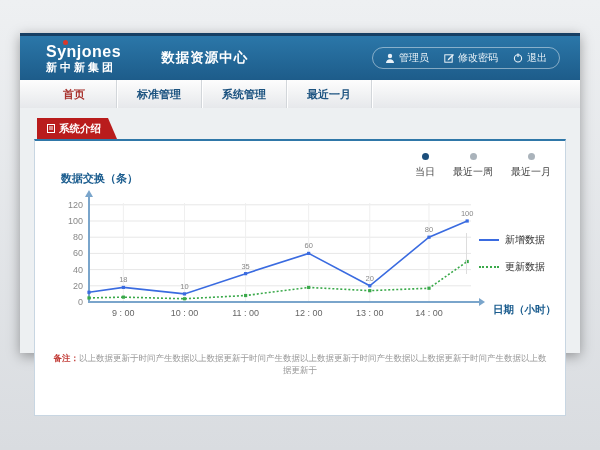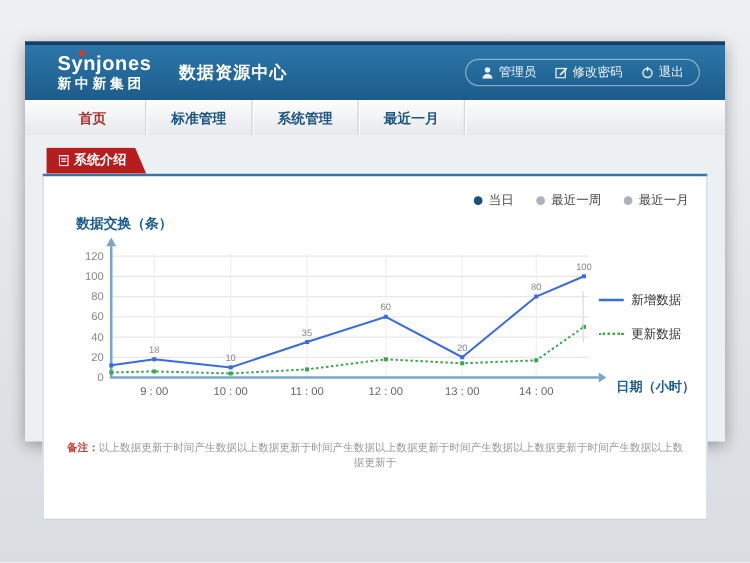--- a/index.html
+++ b/index.html
@@ -15,21 +15,21 @@
   
   .app-header{
     height:44px;border-top:3px solid #173f63;
     background:linear-gradient(#2b77a9,#1d5c8a);
     display:flex;align-items:center;position:relative;
   }
   .logo{margin-left:26px;line-height:1.1;position:relative;}
   .logo-main{color:#fff;font-size:16px;font-weight:bold;letter-spacing:.5px;position:relative;}
   .logo-dot{position:absolute;left:17px;top:-3px;width:5px;height:5px;border-radius:50%;background:#d9372b;}
   .logo-sub{color:#fff;font-size:11px;font-weight:bold;letter-spacing:3px;}
-  .app-title{margin-left:22px;color:#fff;font-size:13.5px;font-weight:bold;letter-spacing:1px;}
+  .app-title{margin-left:40px;color:#fff;font-size:13.5px;font-weight:bold;letter-spacing:1px;}
   .user-box{
     margin-left:auto;margin-right:20px;display:flex;align-items:center;gap:15px;
     border:1px solid rgba(255,255,255,.45);border-radius:11px;padding:3px 12px;
     color:#eaf2f8;font-size:10px;
   }
   .user-item{display:flex;align-items:center;gap:4px;cursor:pointer;}
   .hicon{width:10px;height:10px;display:inline-block;}
   
   .navbar{
     height:28px;display:flex;align-items:stretch;padding-left:12px;
@@ -53,21 +53,21 @@
     margin-right:-5px;cursor:pointer;display:flex;align-items:center;gap:4px;
   }
   .tab.active{background:#b91c1c;z-index:3;position:relative;}
   .tab.inactive{background:linear-gradient(#a7b8c6,#8da3b5);z-index:1;position:relative;margin-top:35px;}
   .card{
     background:#fff;border:1px solid #c8d6e2;border-top:2px solid #2f77a8;
     height:274px;position:relative;
   }
   
   .radio-row{position:absolute;top:12px;right:14px;display:flex;gap:18px;align-items:center;}
-  .radio-item{display:flex;align-items:center;gap:5px;font-size:10px;color:#444;cursor:pointer;}
+  .radio-item{display:flex;align-items:center;gap:5px;font-size:10px;color:#444;cursor:pointer;flex-direction:column;}
   .radio-dot{width:7px;height:7px;border-radius:50%;}
   .ylabel{position:absolute;left:26px;top:30px;color:#1a5c8e;font-size:11px;font-weight:bold;}
   .chart-svg{position:absolute;left:18px;top:48px;}
   .legend{
     position:absolute;right:8px;top:92px;width:78px;
     border-left:1px solid #ddd;padding-left:12px;
     display:flex;flex-direction:column;gap:13px;
   }
   .legend-item{display:flex;align-items:center;gap:6px;font-size:10px;color:#333;}
   .legend-swatch{width:20px;height:0;}

